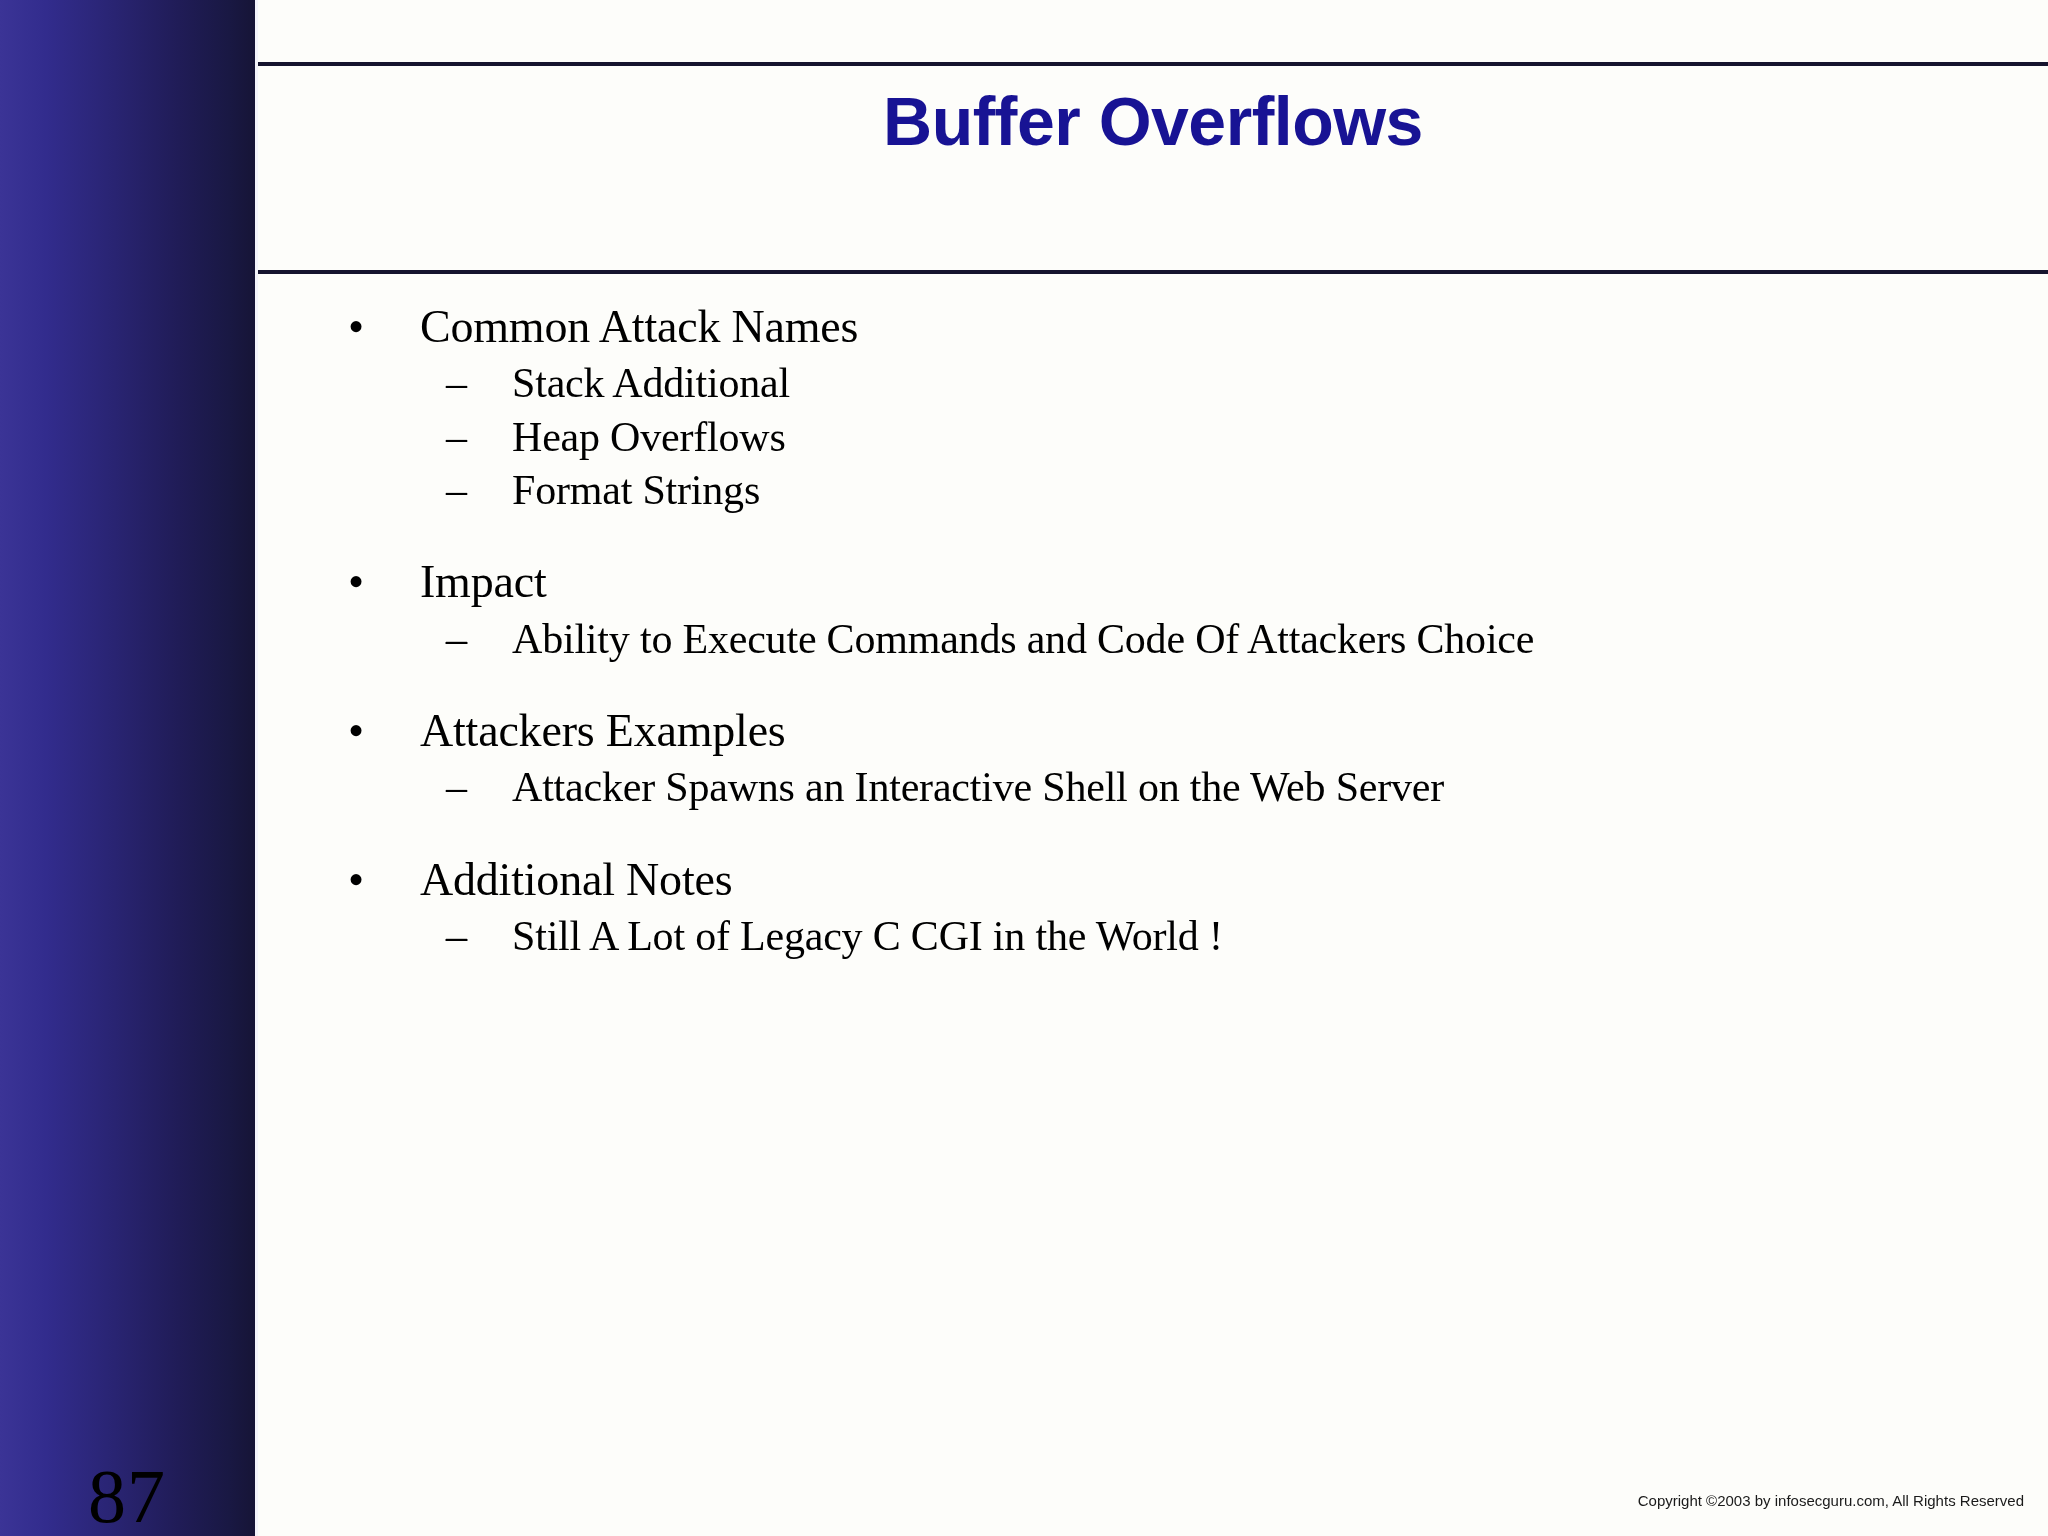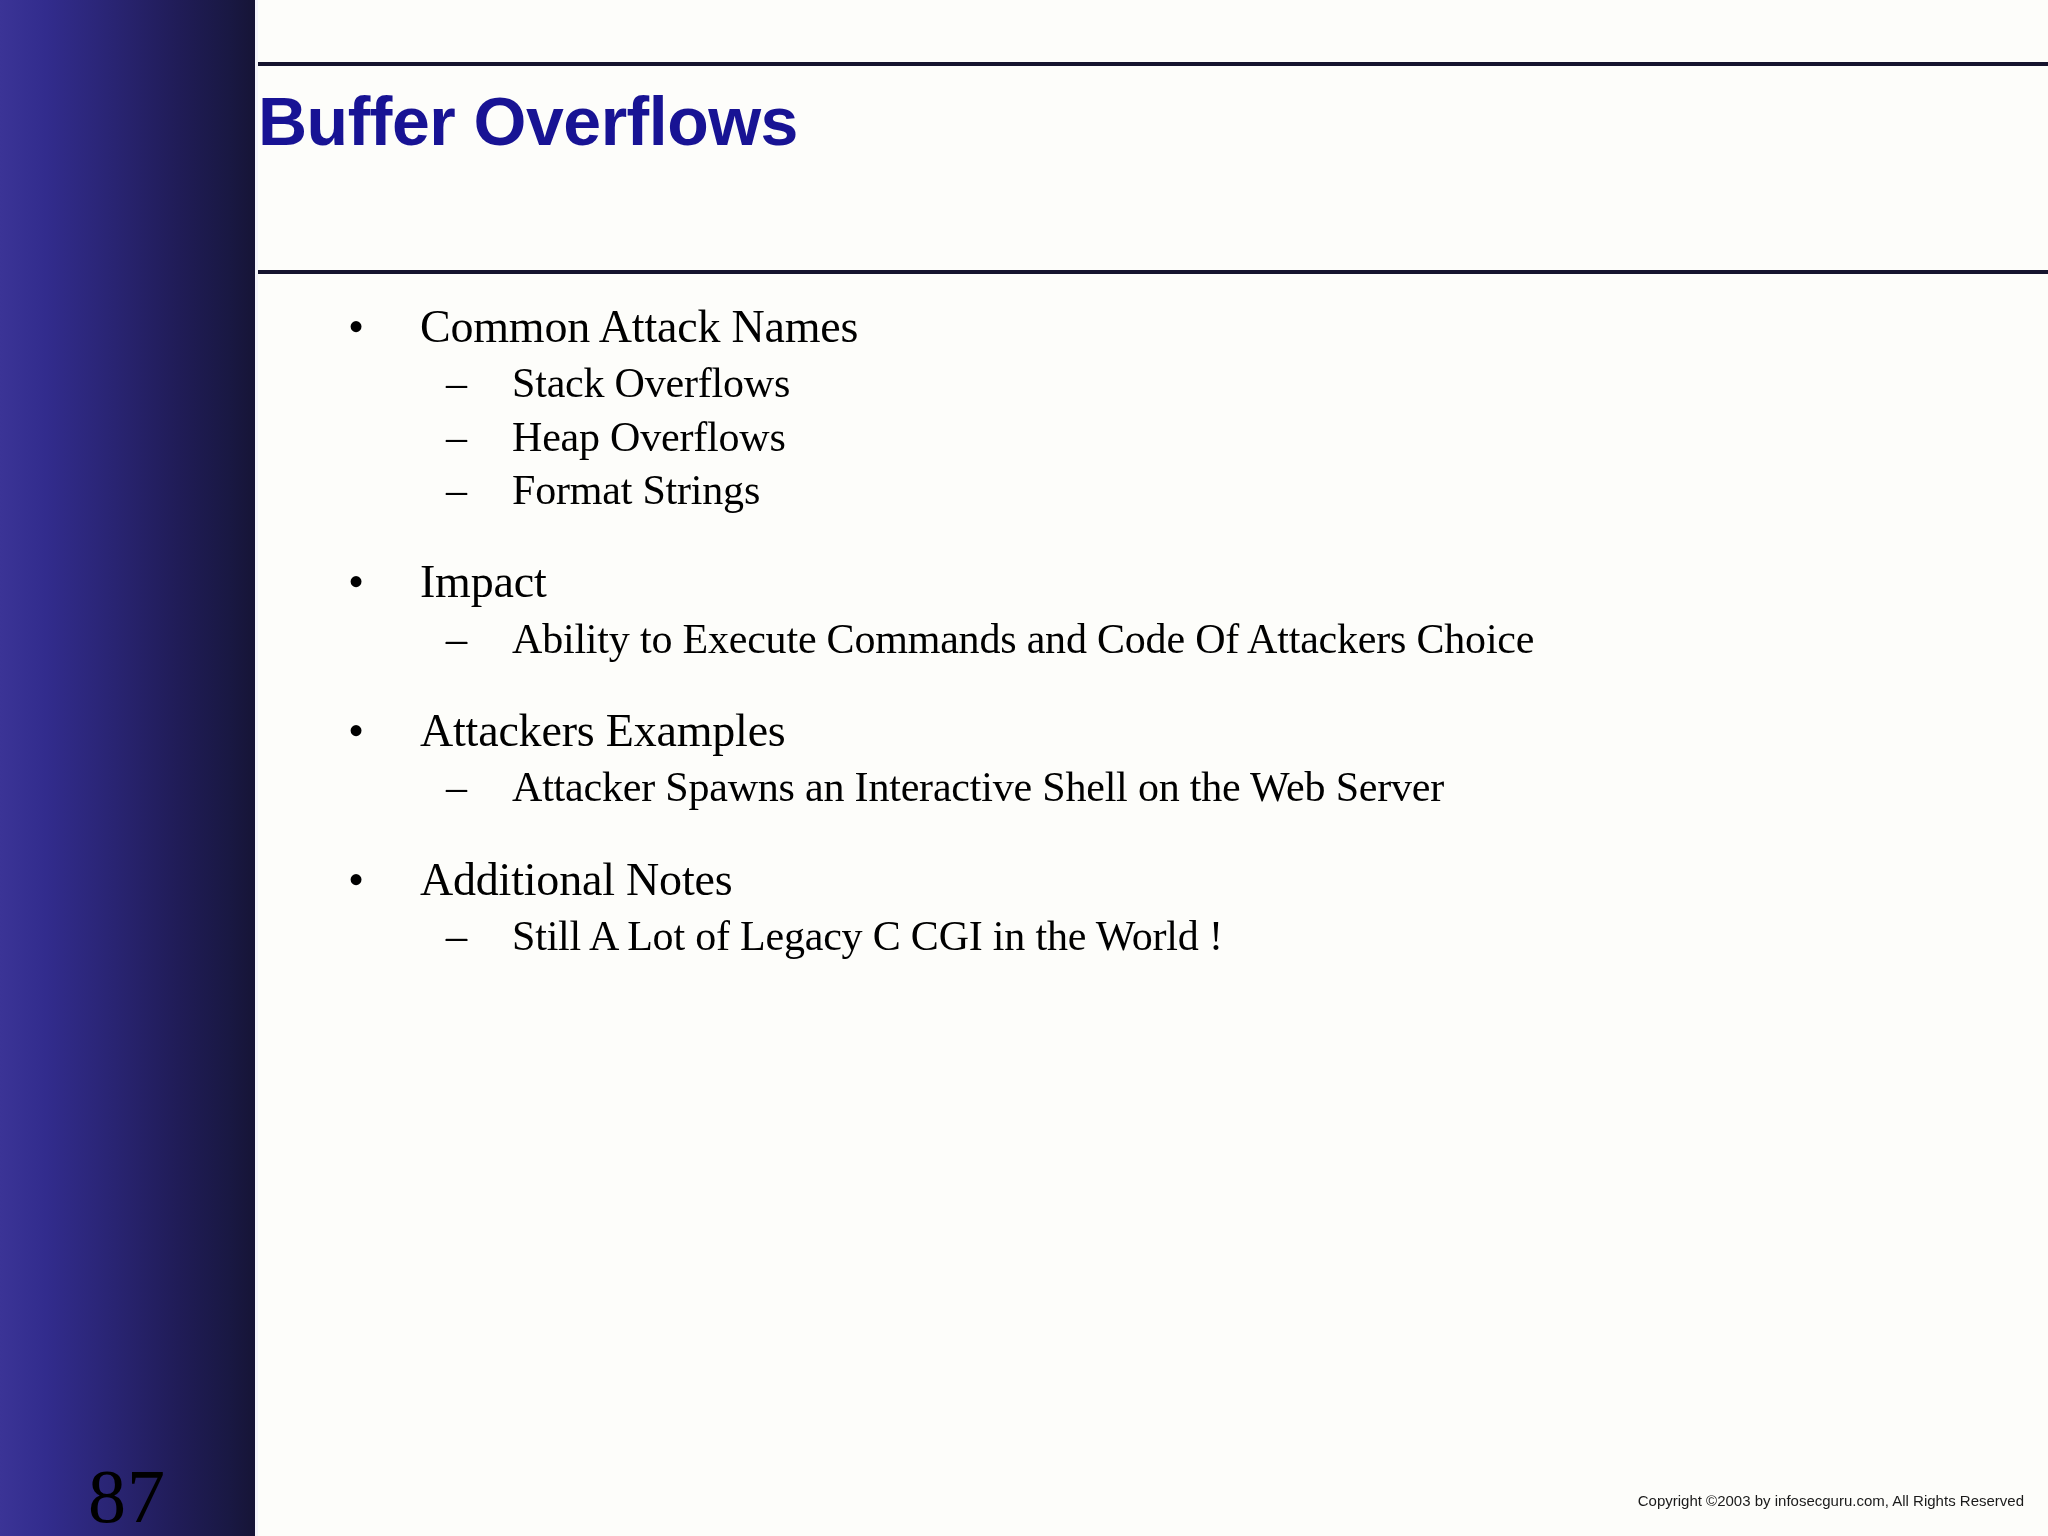--- a/index.html
+++ b/index.html
@@ -55,20 +55,21 @@
   }
   #rule-top { top: 62px; }
   #rule-bottom { top: 270px; }
 
   
   #title {
     position: absolute;
     left: 258px;
     right: 0;
     top: 86px;
+    text-align: center;
     font-family: "Liberation Sans", "DejaVu Sans", sans-serif;
     font-weight: bold;
     font-size: 68px;
     line-height: 1.05;
     color: #181394;
     letter-spacing: -0.5px;
   }
 
   
   #body {
@@ -147,21 +148,21 @@
 
   <div id="body">
 
     <div class="group">
       <div class="lvl1">
         <span class="marker">•</span>
         <span>Common Attack Names</span>
       </div>
       <div class="lvl2">
         <span class="marker">–</span>
-        <span>Stack Overflows</span>
+        <span>Stack Additional</span>
       </div>
       <div class="lvl2">
         <span class="marker">–</span>
         <span>Heap Overflows</span>
       </div>
       <div class="lvl2">
         <span class="marker">–</span>
         <span>Format Strings</span>
       </div>
     </div>

